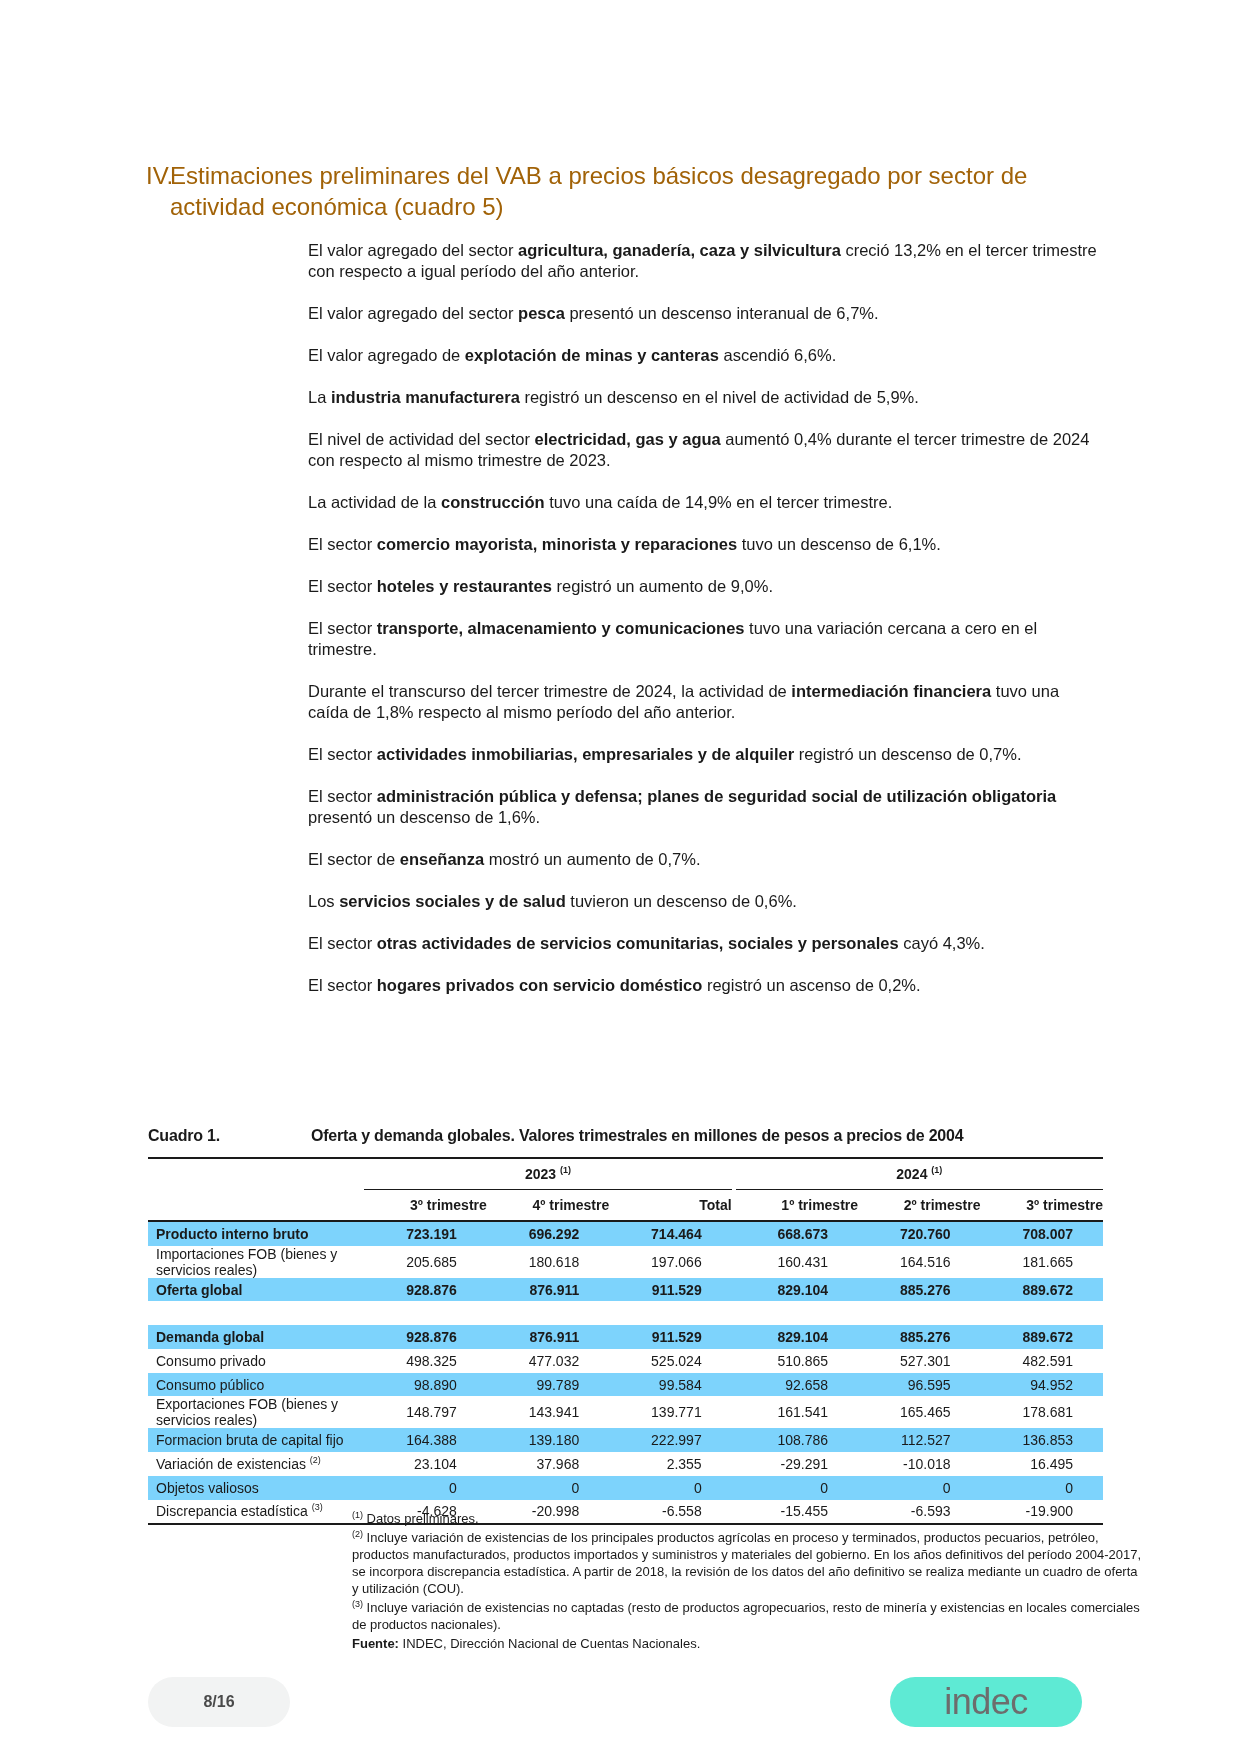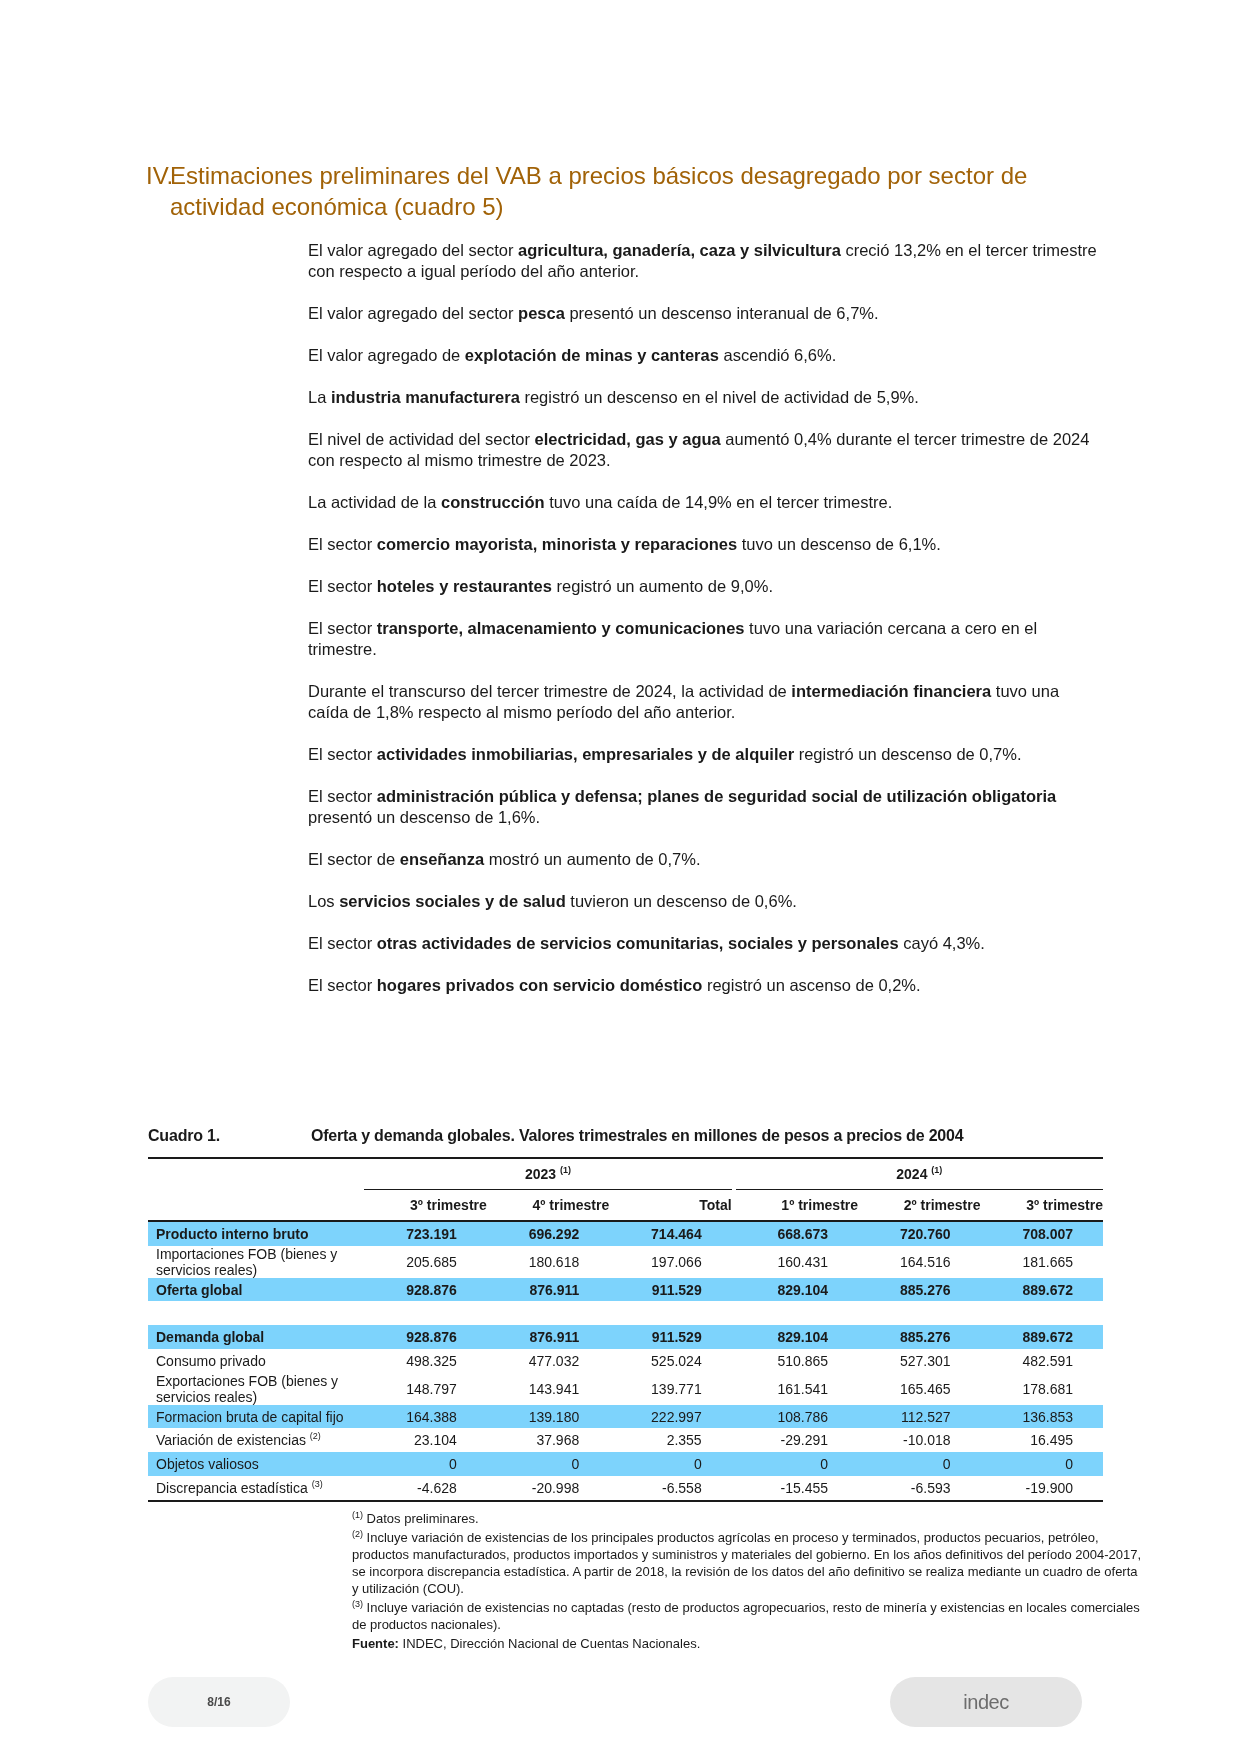--- a/index.html
+++ b/index.html
@@ -35,24 +35,24 @@
   tr.spacer td { height: 24px; }
   tr.last td { border-bottom: 2.5px solid #1a1a1a; }
   .gap { width: 6px; }
 
   .notes { position: absolute; left: 308px; top: 1510px; width: 795px;
     font-size: 13px; line-height: 17px; color: #1a1a1a; margin-left: 44px; }
   .notes p { margin: 0 0 2px 0; }
 
   .footer-page { position: absolute; left: 148px; top: 1677px; width: 142px; height: 50px;
     background: #f2f3f3; border-radius: 25px; display: flex; align-items: center; justify-content: center;
-    font-size: 12px; font-weight: bold; color: #4a4a4a; }
+    font-size: 16px; font-weight: bold; color: #4a4a4a; }
   .footer-logo { position: absolute; left: 890px; top: 1677px; width: 192px; height: 50px;
-    background: #e5e5e5; border-radius: 25px; display: flex; align-items: center; justify-content: center;
-    font-size: 20px; color: #6d6d6d; letter-spacing: -0.5px; }
+    background: #5eead4; border-radius: 25px; display: flex; align-items: center; justify-content: center;
+    font-size: 36px; color: #6d6d6d; letter-spacing: -0.5px; }
 </style>
 </head>
 <body>
 
 <h1 class="section-title">
   <span class="num">IV.</span><span>Estimaciones preliminares del VAB a precios básicos desagregado por sector de</span>
   <span class="line2">actividad económica (cuadro 5)</span>
 </h1>
 
 <div class="body-text" id="paras">
@@ -144,20 +144,30 @@
       <tr>
         <td class="label"><span>Consumo privado</span></td>
         <td class="num">498.325</td>
         <td class="num">477.032</td>
         <td class="num">525.024</td>
         <td class="gap"></td>
         <td class="num">510.865</td>
         <td class="num">527.301</td>
         <td class="num">482.591</td>
       </tr>
+      <tr class="shade">
+        <td class="label"><span>Consumo público</span></td>
+        <td class="num">98.890</td>
+        <td class="num">99.789</td>
+        <td class="num">99.584</td>
+        <td class="gap"></td>
+        <td class="num">92.658</td>
+        <td class="num">96.595</td>
+        <td class="num">94.952</td>
+      </tr>
       <tr>
         <td class="label"><span>Exportaciones FOB (bienes y servicios reales)</span></td>
         <td class="num">148.797</td>
         <td class="num">143.941</td>
         <td class="num">139.771</td>
         <td class="gap"></td>
         <td class="num">161.541</td>
         <td class="num">165.465</td>
         <td class="num">178.681</td>
       </tr>

